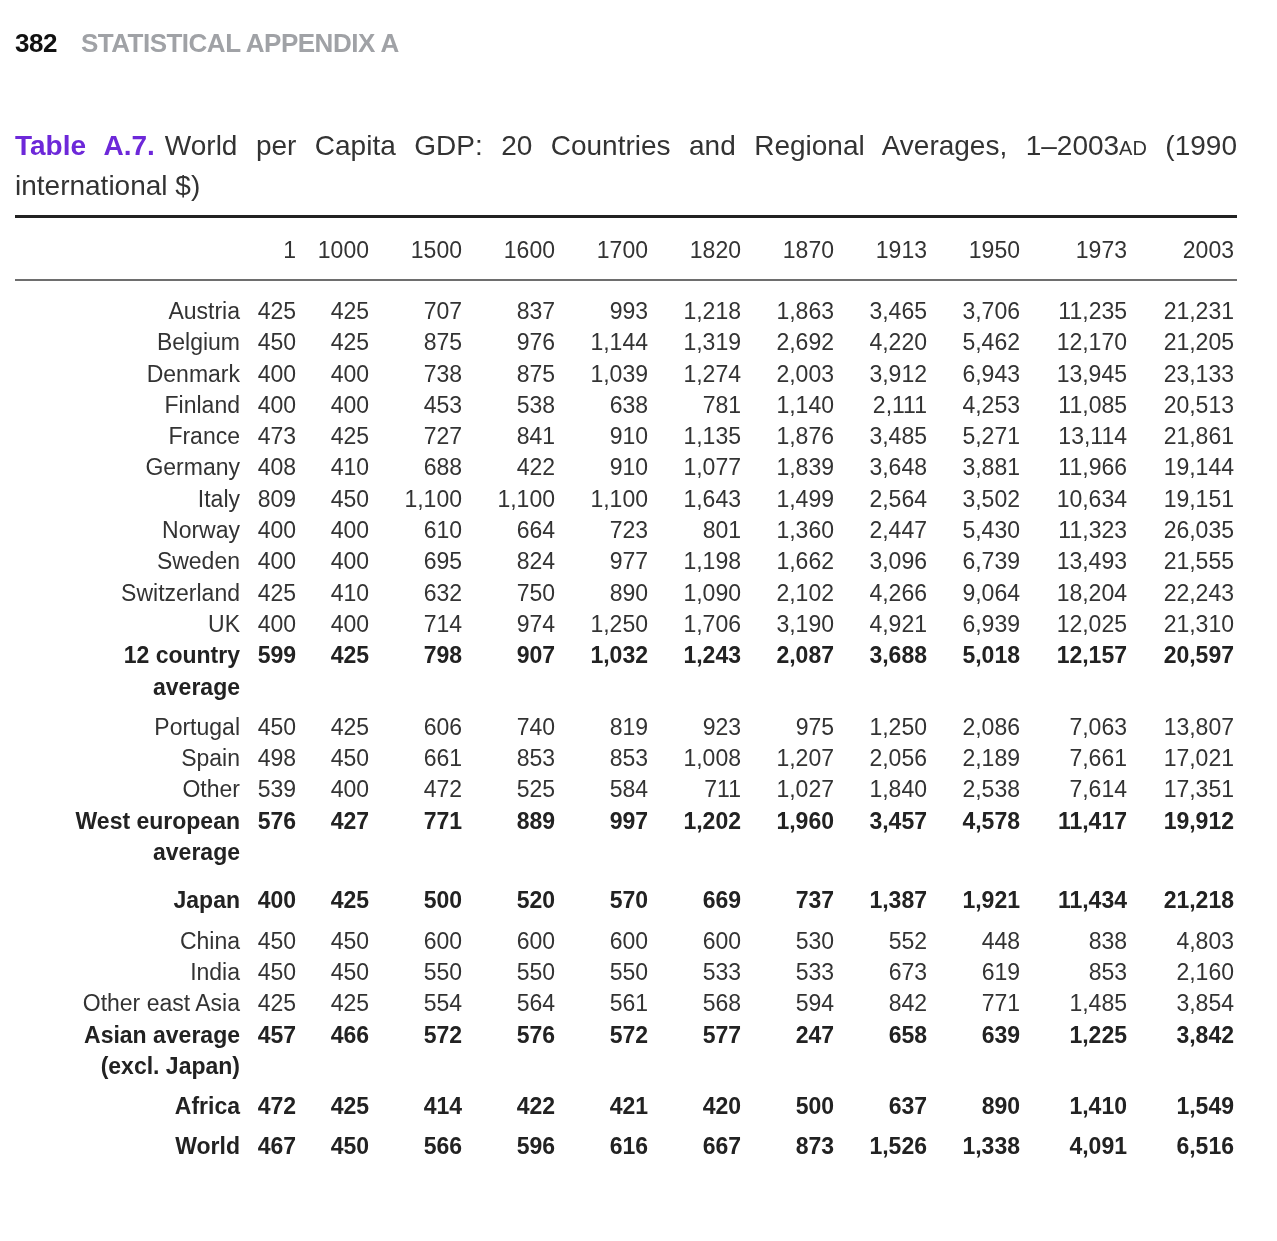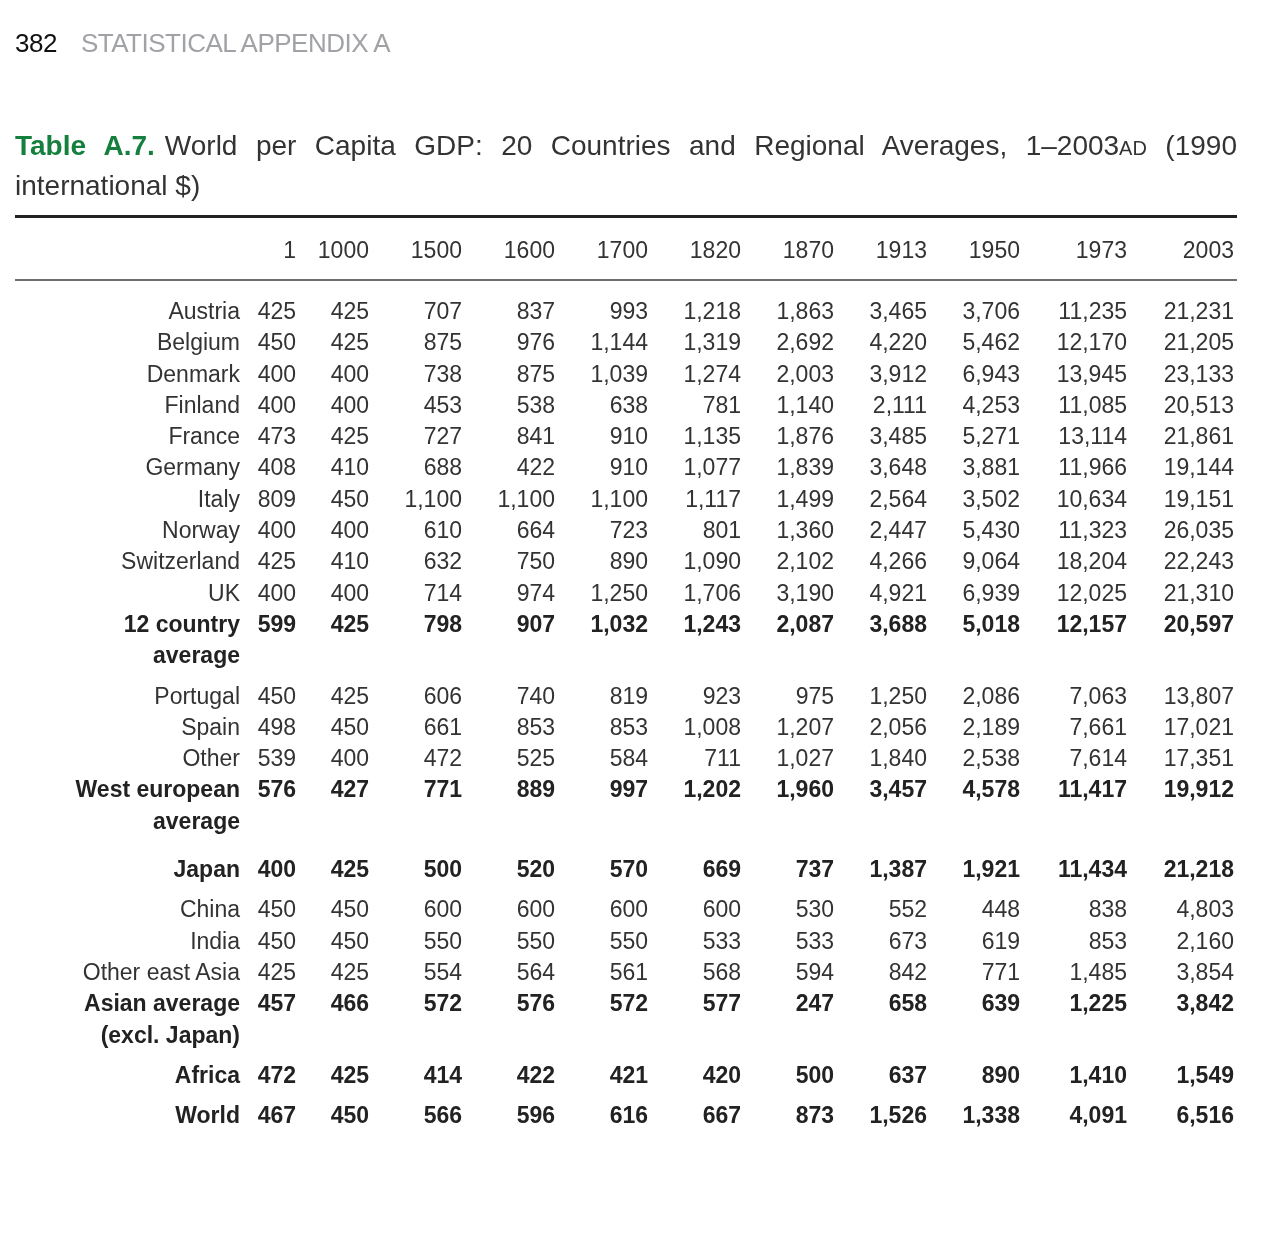--- a/index.html
+++ b/index.html
@@ -13,21 +13,21 @@
       position: relative;
       overflow: hidden;
       font-family: "DejaVu Sans", sans-serif;
       color: #2a2a2a;
     }
     .running-head {
       position: absolute;
       left: 15px;
       top: 28px;
       font-family: "Liberation Sans", sans-serif;
-      font-weight: normal;
+      font-weight: bold;
       font-size: 26px;
       letter-spacing: -0.5px;
       white-space: nowrap;
     }
     .running-head .page-num {
       color: #111111;
       margin-right: 24px;
     }
     .running-head .section {
       color: #a0a2a6;
@@ -38,21 +38,21 @@
       top: 127px;
       width: 1222px;
       font-family: "Liberation Sans", sans-serif;
       font-size: 28px;
       line-height: 38px;
       color: #333333;
       text-align: justify;
     }
     .caption .label {
       font-weight: bold;
-      color: #15803d;
+      color: #6d28d9;
       margin-right: 10px;
     }
     .caption .smallcaps {
       font-size: 20px;
       margin-top: 44px;
     }
     .rule-top {
       position: absolute;
       left: 15px;
       top: 215px;
@@ -234,40 +234,54 @@
         <td class="num">11,966</td>
         <td class="num">19,144</td>
       </tr>
       <tr class="row">
         <td class="col-label"><span>Italy</span></td>
         <td class="num">809</td>
         <td class="num">450</td>
         <td class="num">1,100</td>
         <td class="num">1,100</td>
         <td class="num">1,100</td>
-        <td class="num">1,117</td>
+        <td class="num">1,643</td>
         <td class="num">1,499</td>
         <td class="num">2,564</td>
         <td class="num">3,502</td>
         <td class="num">10,634</td>
         <td class="num">19,151</td>
       </tr>
       <tr class="row">
         <td class="col-label"><span>Norway</span></td>
         <td class="num">400</td>
         <td class="num">400</td>
         <td class="num">610</td>
         <td class="num">664</td>
         <td class="num">723</td>
         <td class="num">801</td>
         <td class="num">1,360</td>
         <td class="num">2,447</td>
         <td class="num">5,430</td>
         <td class="num">11,323</td>
         <td class="num">26,035</td>
+      </tr>
+      <tr class="row">
+        <td class="col-label"><span>Sweden</span></td>
+        <td class="num">400</td>
+        <td class="num">400</td>
+        <td class="num">695</td>
+        <td class="num">824</td>
+        <td class="num">977</td>
+        <td class="num">1,198</td>
+        <td class="num">1,662</td>
+        <td class="num">3,096</td>
+        <td class="num">6,739</td>
+        <td class="num">13,493</td>
+        <td class="num">21,555</td>
       </tr>
       <tr class="row">
         <td class="col-label"><span>Switzerland</span></td>
         <td class="num">425</td>
         <td class="num">410</td>
         <td class="num">632</td>
         <td class="num">750</td>
         <td class="num">890</td>
         <td class="num">1,090</td>
         <td class="num">2,102</td>

